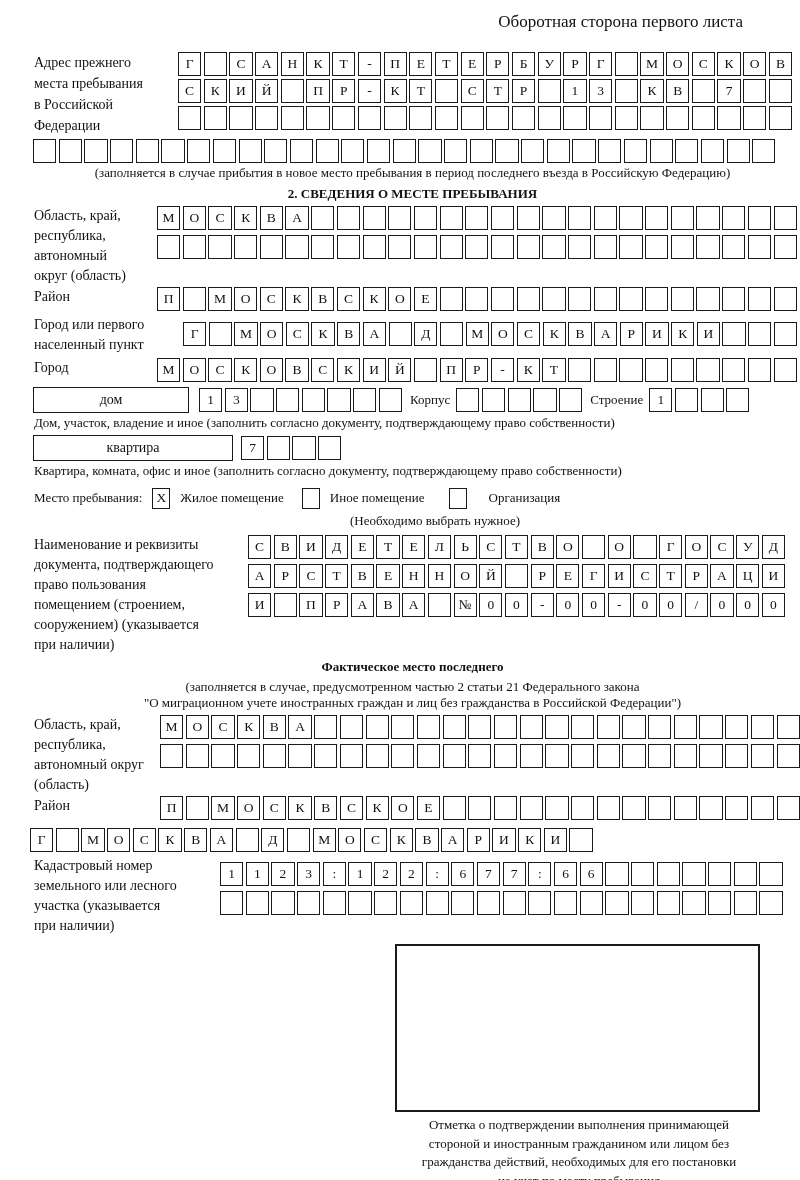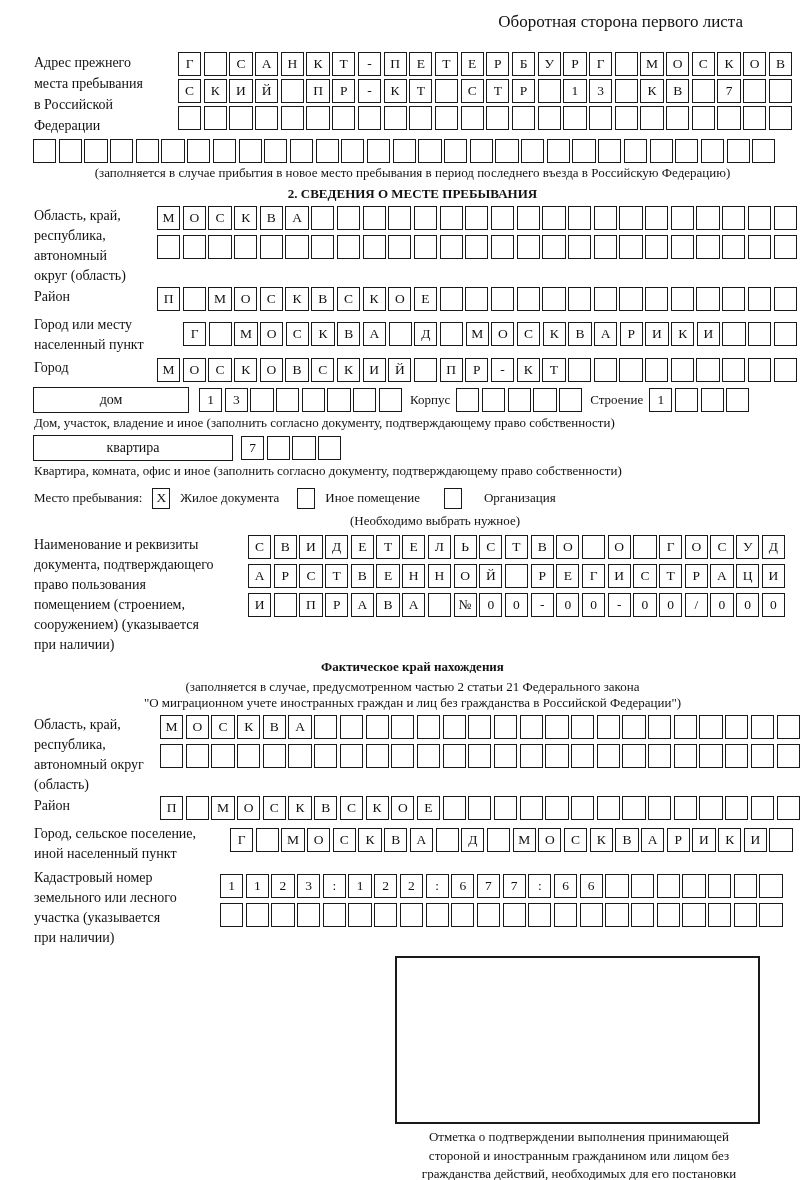--- a/index.html
+++ b/index.html
@@ -269,21 +269,21 @@
       <div class="cell"></div>
       <div class="cell"></div>
       <div class="cell"></div>
       <div class="cell"></div>
       <div class="cell"></div>
       <div class="cell"></div>
     </div>
 </div>
 
 <div class="frow mt4">
-  <div class="lbl lbl-w153">Город или месту
+  <div class="lbl lbl-w153">Город или первого
 населенный пункт</div>
   <div class="cellrow cells-offset">
       <div class="cell">Г</div>
       <div class="cell"></div>
       <div class="cell">М</div>
       <div class="cell">О</div>
       <div class="cell">С</div>
       <div class="cell">К</div>
       <div class="cell">В</div>
       <div class="cell">А</div>
@@ -374,21 +374,21 @@
       <div class="cell"></div>
       <div class="cell"></div>
       <div class="cell"></div>
     </div>
 </div>
 <div class="note mt2" style="padding-left:4px;">Квартира, комната, офис и иное (заполнить согласно документу, подтверждающему право собственности)</div>
 
 <div class="stay-row">
   <span class="inline-lbl">Место пребывания:</span>
   <span class="chk">X</span>
-  <span class="inline-lbl">Жилое документа</span>
+  <span class="inline-lbl">Жилое помещение</span>
   <span class="chk" style="margin-left:8px;"></span>
   <span class="inline-lbl">Иное помещение</span>
   <span class="chk" style="margin-left:14px;"></span>
   <span class="inline-lbl" style="margin-left:12px;">Организация</span>
 </div>
 <div class="note stay-note">(Необходимо выбрать нужное)</div>
 
 <div class="frow mt6">
   <div class="lbl lbl-w218">Наименование и реквизиты
 документа, подтверждающего
@@ -462,21 +462,21 @@
         <div class="cell">0</div>
         <div class="cell">0</div>
         <div class="cell">/</div>
         <div class="cell">0</div>
         <div class="cell">0</div>
         <div class="cell">0</div>
       </div>
   </div>
 </div>
 
-<div class="sect-title" style="margin-top:4px;">Фактическое край нахождения</div>
+<div class="sect-title" style="margin-top:4px;">Фактическое место последнего</div>
 <div class="note note-center mt4">(заполняется в случае, предусмотренном частью 2 статьи 21 Федерального закона</div>
 <div class="note note-center">"О миграционном учете иностранных граждан и лиц без гражданства в Российской Федерации")</div>
 
 <div class="frow mt4">
   <div class="lbl lbl-w130">Область, край,
 республика,
 автономный округ
 (область)</div>
   <div class="cellblock" style="gap:5px;">
     <div class="cellrow">
@@ -561,22 +561,20 @@
       <div class="cell"></div>
       <div class="cell"></div>
       <div class="cell"></div>
       <div class="cell"></div>
       <div class="cell"></div>
       <div class="cell"></div>
     </div>
 </div>
 
 <div class="frow mt4">
-  <div class="lbl lbl-w200">Город, сельское поселение,
-иной населенный пункт</div>
   <div class="cellrow" style="margin-top:4px;">
       <div class="cell">Г</div>
       <div class="cell"></div>
       <div class="cell">М</div>
       <div class="cell">О</div>
       <div class="cell">С</div>
       <div class="cell">К</div>
       <div class="cell">В</div>
       <div class="cell">А</div>
       <div class="cell"></div>

